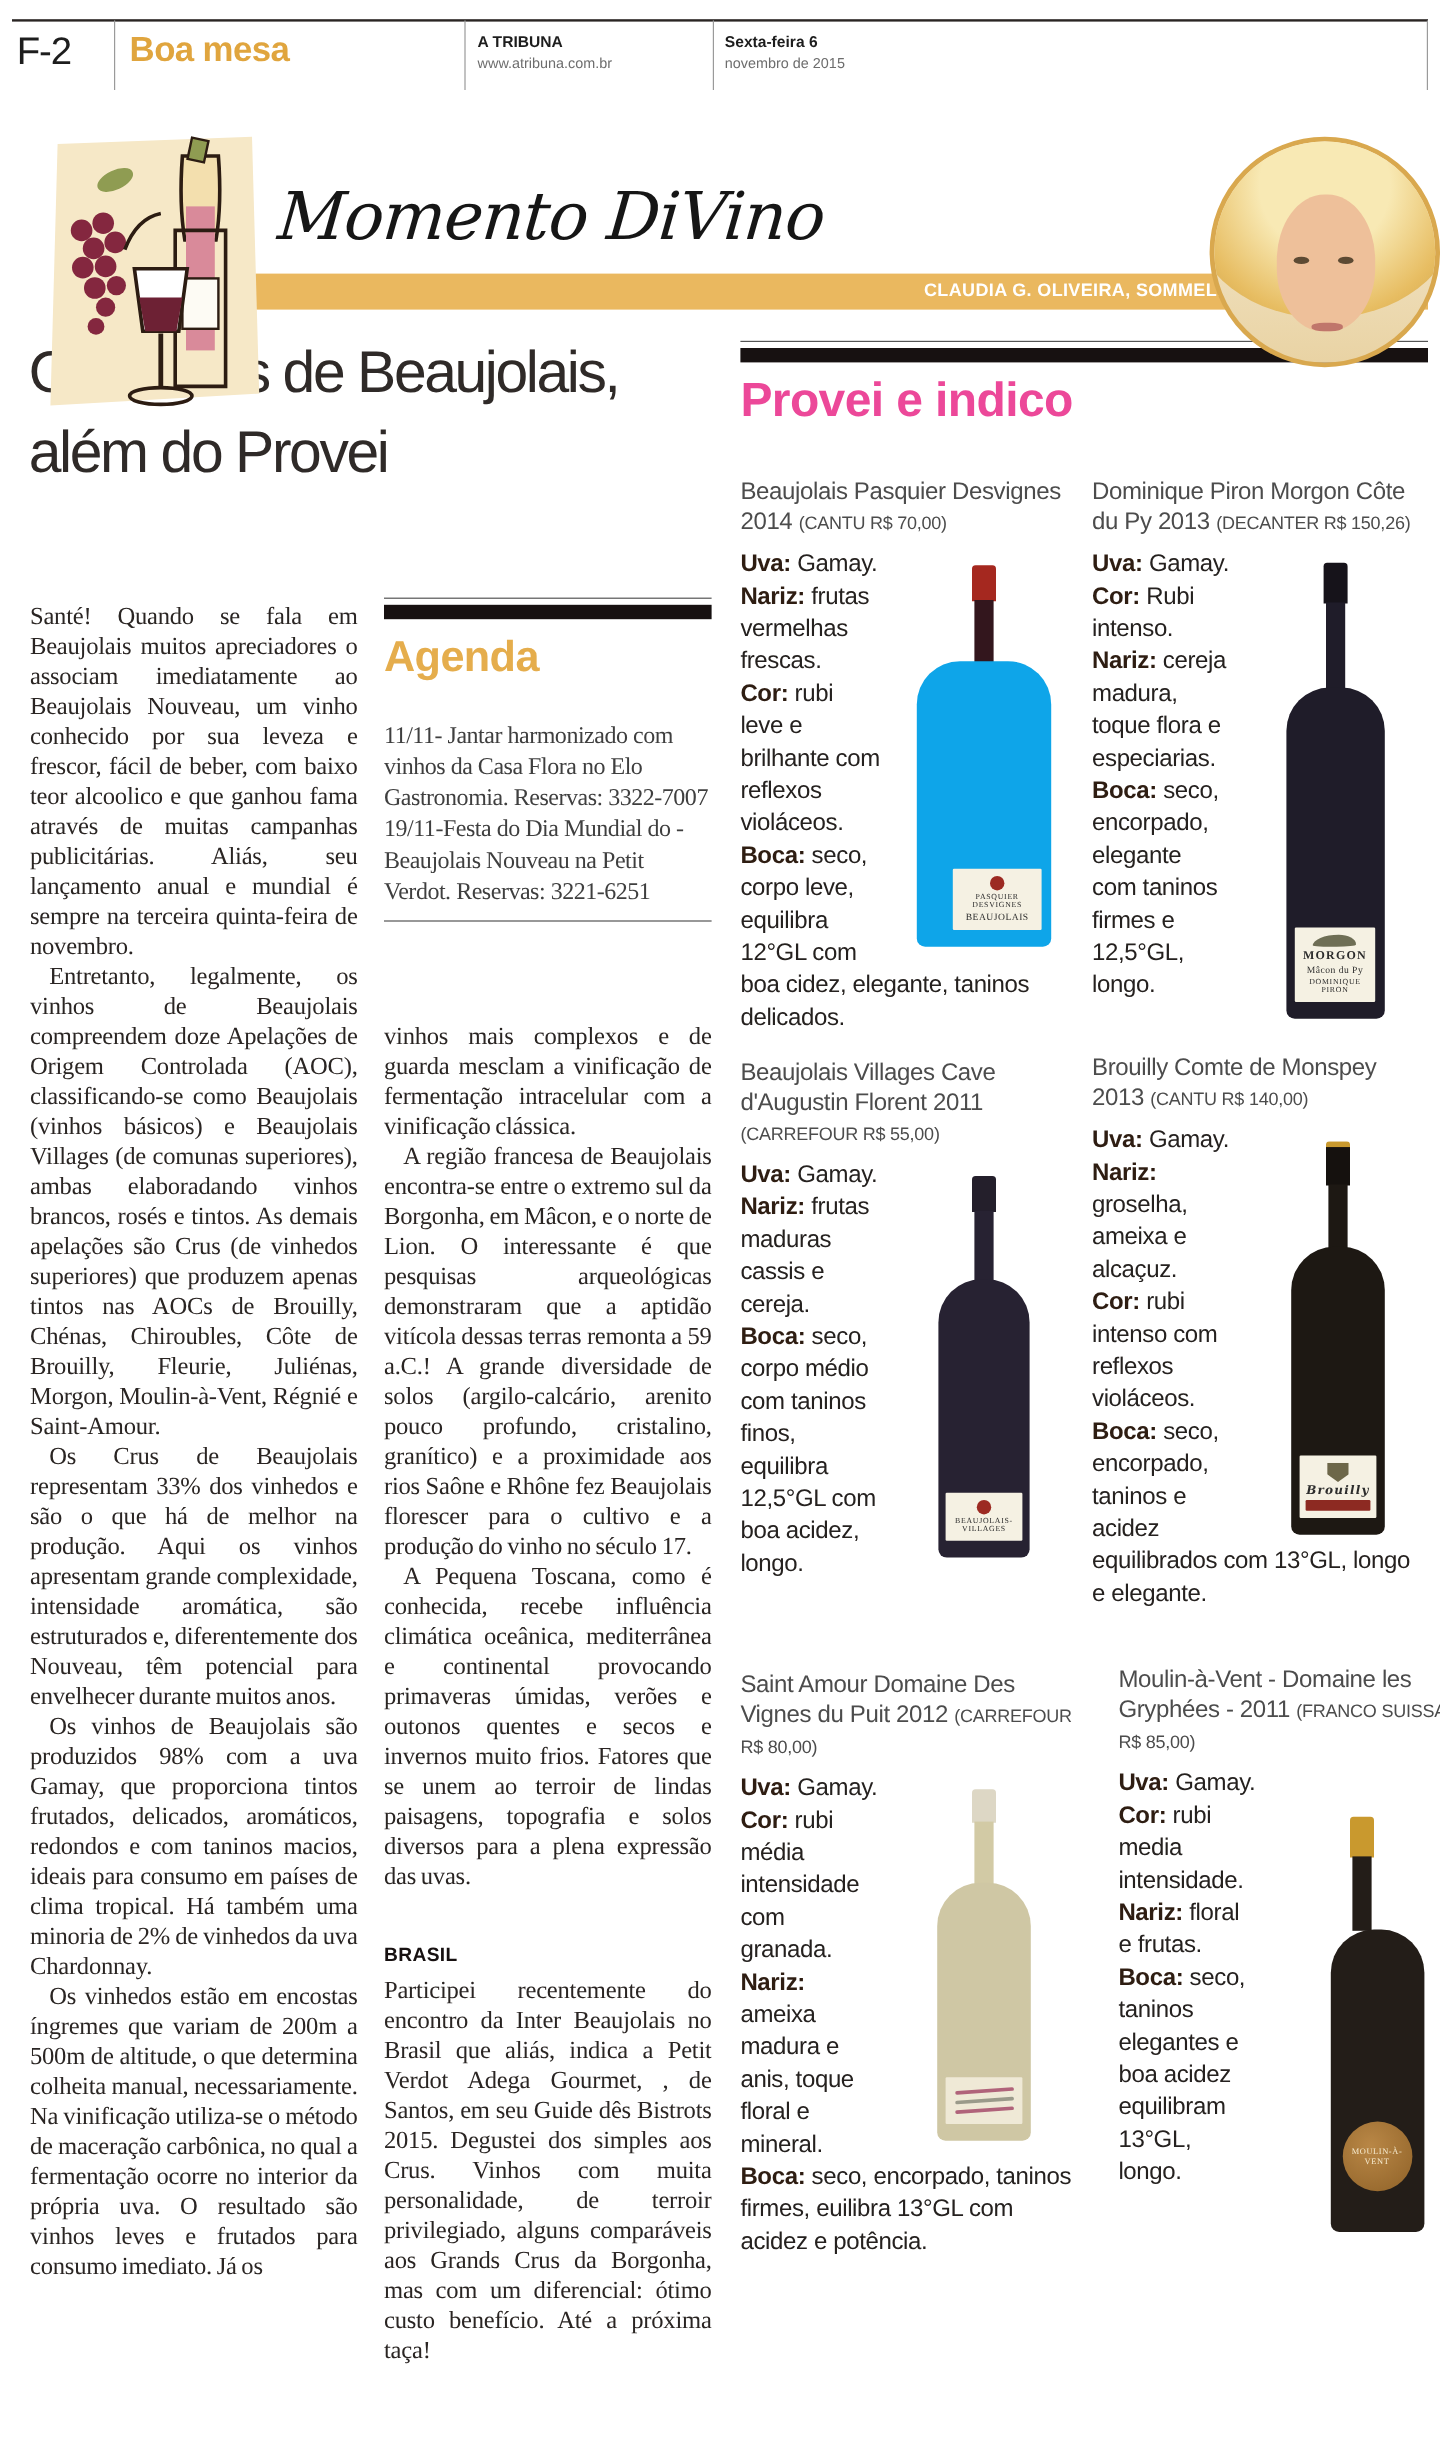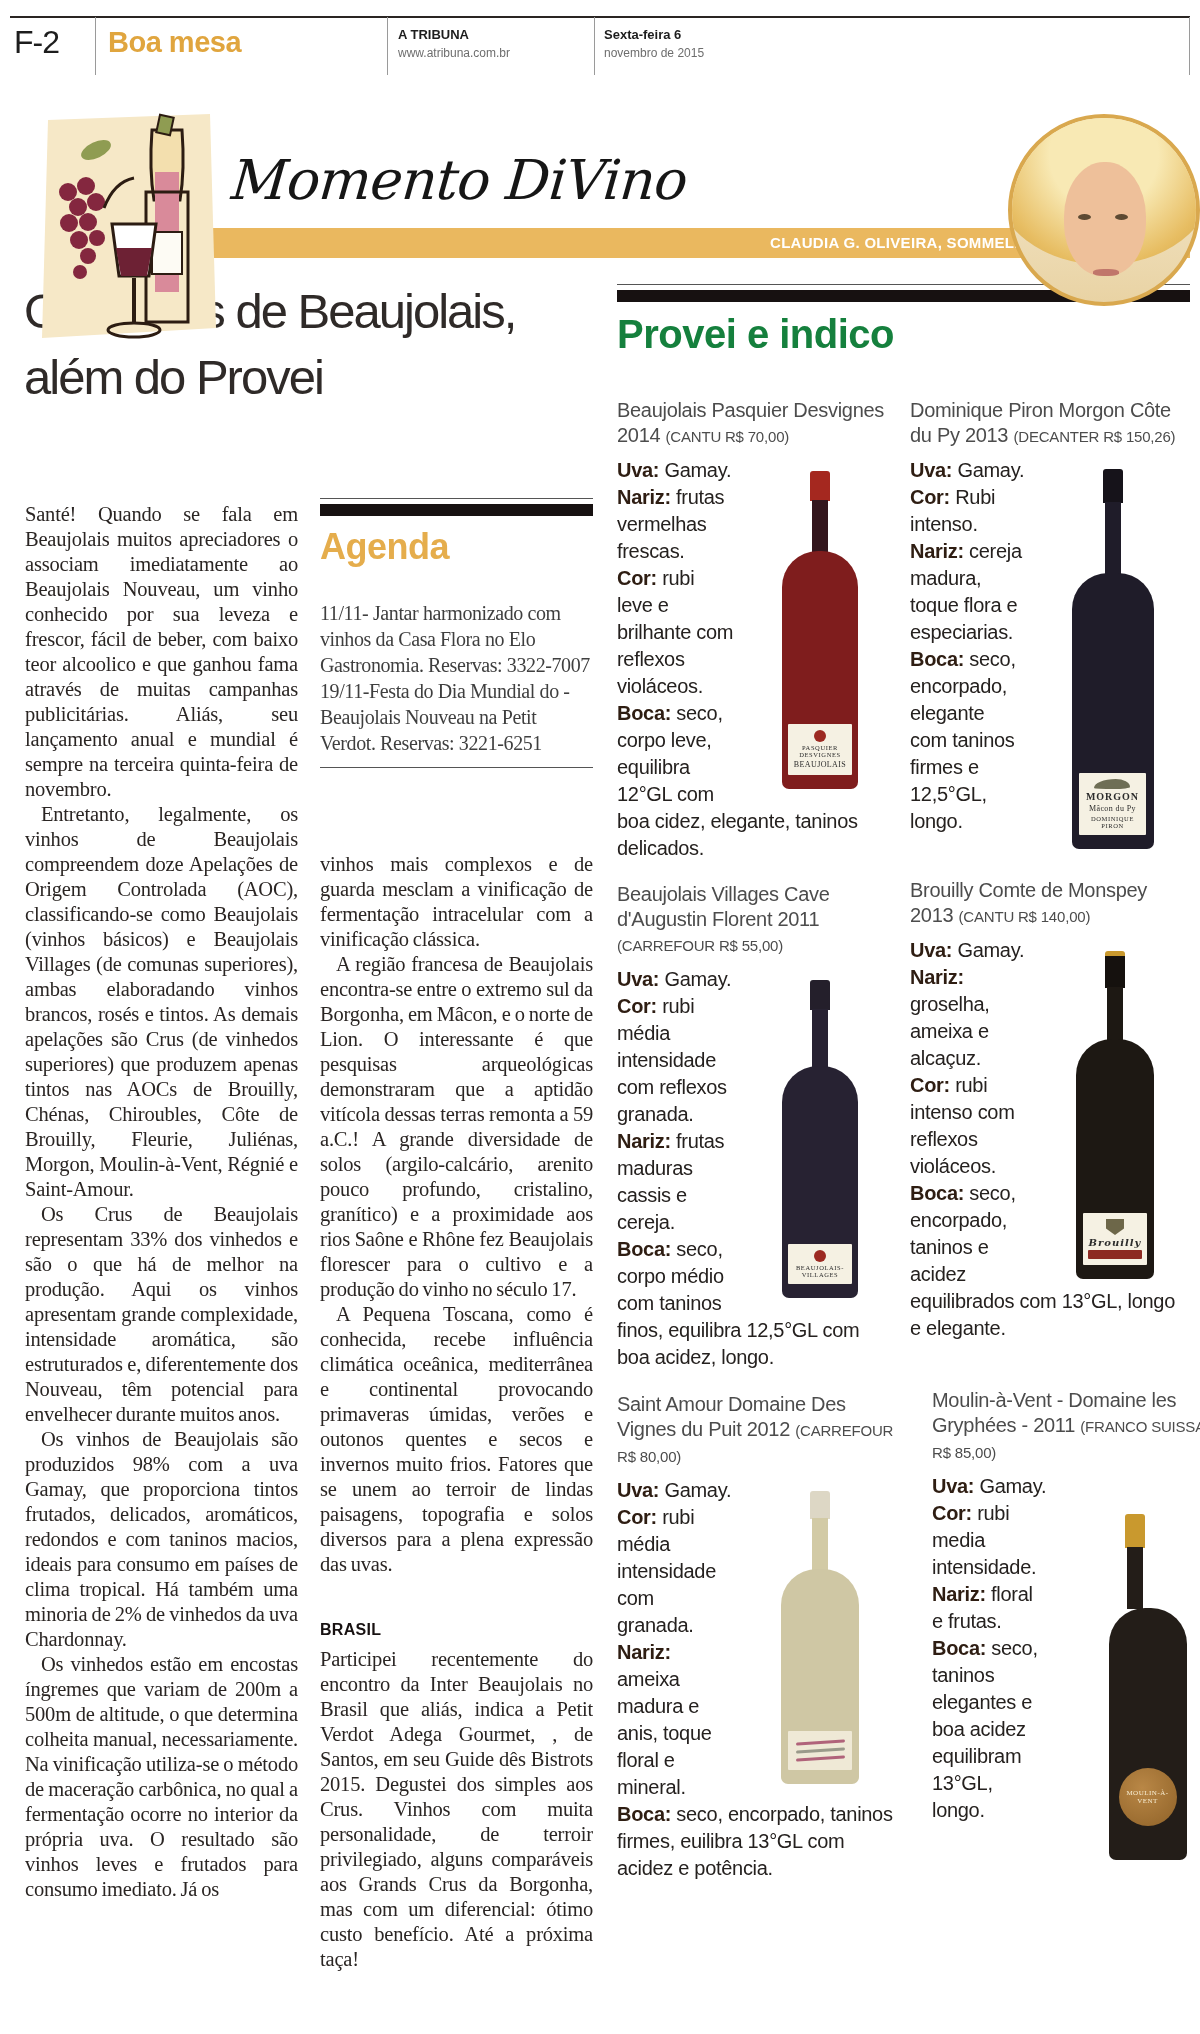--- a/index.html
+++ b/index.html
@@ -41,21 +41,21 @@
   .bodycol p{margin:0;text-align:justify;font-size:20.5px;line-height:25px;letter-spacing:-0.2px;word-spacing:-1px;}
   .bodycol p.ind{text-indent:16px;}
   .subhead{font-family:"Liberation Sans",sans-serif;font-weight:bold;font-size:16px;color:#171111;
            letter-spacing:0.3px;margin:44px 0 8px 0;}
 
   
   .agtitle{font-family:"Liberation Sans",sans-serif;font-weight:bold;font-size:36px;color:#e5ad4c;letter-spacing:-0.5px;}
   .agtext p{margin:0;font-family:Liberation Serif, serif;font-size:20px;line-height:26px;color:#3f3f3f;letter-spacing:-0.4px;}
 
   
-  .provei{font-family:"Liberation Sans",sans-serif;font-weight:bold;font-size:40px;color:#15803d;letter-spacing:-0.5px;}
+  .provei{font-family:"Liberation Sans",sans-serif;font-weight:bold;font-size:40px;color:#ec4899;letter-spacing:-0.5px;}
   .review{position:absolute;}
   .rv-title{font-family:"Liberation Sans",sans-serif;font-weight:normal;font-size:20px;line-height:25px;
             color:#4c4c4c;margin:0 0 8px 0;letter-spacing:-0.3px;}
   .rv-price{font-size:15px;letter-spacing:-0.2px;color:#4c4c4c;}
   .seg{margin:0;font-family:"Liberation Sans",sans-serif;font-size:20px;line-height:27px;color:#25211f;letter-spacing:-0.3px;}
   .seg b{color:#2e1d12;}
   .rv-fig{float:right;display:flex;justify-content:center;align-items:flex-end;margin:2px 0 4px 10px;}
 
   
   .bottle{display:flex;flex-direction:column;align-items:center;}
@@ -72,21 +72,21 @@
   .dot{width:12px;height:12px;border-radius:50%;background:#9c2a22;}
   .swash{width:36px;height:10px;background:#6e6e55;border-radius:60% 40% 45% 55%/90% 80% 20% 10%;}
   .crest{width:18px;height:16px;background:#6d6749;clip-path:polygon(0 0,100% 0,100% 60%,50% 100%,0 60%);}
   .redstrip{width:90%;height:9px;background:#8d2a22;border-radius:1px;}
   .scrib{width:80%;height:3px;border-radius:2px;background:#b0637a;transform:rotate(-4deg);}
   .scrib.g{background:#9a9a8a;}
   .lblround{width:58px;height:58px;border-radius:50%;background:radial-gradient(circle at 40% 35%,#b98746,#8f6228);
             display:flex;align-items:center;justify-content:center;text-align:center;margin-bottom:34px;
             color:#f7edd2;font-family:"Liberation Serif",serif;font-size:7px;letter-spacing:0.5px;}
 
-  .b1 .cap{background:#a5281f;height:30px;} .b1 .neck{background:#33161d;height:52px;} .b1 .bod{background:#7f1d1d;width:76px;height:238px;}
+  .b1 .cap{background:#a5281f;height:30px;} .b1 .neck{background:#33161d;height:52px;} .b1 .bod{background:#0ea5e9;width:90px;height:238px;padding-left:22px;}
   .b2 .cap{background:#16131a;height:34px;} .b2 .neck{background:#1f1c29;height:72px;} .b2 .bod{background:#1f1c29;width:82px;height:276px;}
   .b3 .cap{background:#241f2b;height:30px;} .b3 .neck{background:#272232;height:58px;} .b3 .bod{background:#272232;width:76px;height:232px;}
   .b4 .cap{background:#15110e;height:32px;border-top:5px solid #c9992e;} .b4 .neck{background:#1d1813;height:53px;} .b4 .bod{background:#1d1813;width:78px;height:240px;}
   .b5 .cap{background:#ddd7c5;height:28px;} .b5 .neck{background:#d2caa5;height:52px;} .b5 .bod{background:#cfc7a4;width:78px;height:215px;}
   .b5 .lbl{background:#efe9d6;gap:5px;padding:10px 2px;}
   .b6 .cap{background:#c9992e;height:34px;} .b6 .neck{background:#231d18;height:62px;} .b6 .bod{background:#231d18;width:78px;height:252px;margin-left:26px;}
 </style>
 </head>
 <body>
 
@@ -243,21 +243,20 @@
           <div class="neck"></div>
           <div class="bod">
             <div class="lbl">
               <span class="dot"></span>
               <span class="t6">BEAUJOLAIS-VILLAGES</span>
             </div>
           </div>
         </div>
       </div>
       <p class="seg"><b>Uva:</b> <span>Gamay.</span></p>
-      <p class="seg"><b>Cor:</b> <span>rubi média intensidade com reflexos granada.</span></p>
       <p class="seg"><b>Nariz:</b> <span>frutas maduras cassis e cereja.</span></p>
       <p class="seg"><b>Boca:</b> <span>seco, corpo médio com taninos finos, equilibra 12,5°GL com boa acidez, longo.</span></p>
     </div>
   </div>
 
   <div class="review" style="left:910px;top:878px;width:280px;">
     <h3 class="rv-title">
       <span>Brouilly Comte de Monspey 2013</span>
       <span class="rv-price">(CANTU R$ 140,00)</span>
     </h3>

